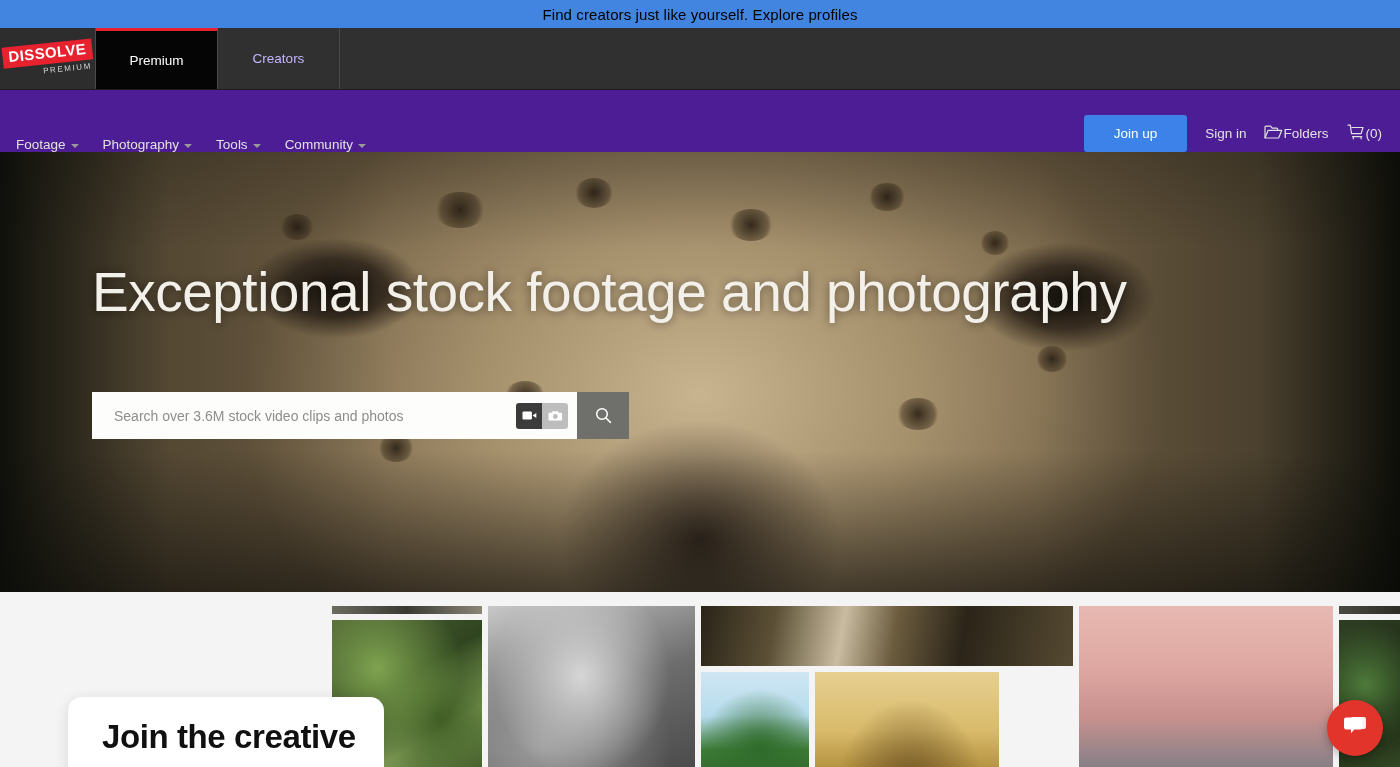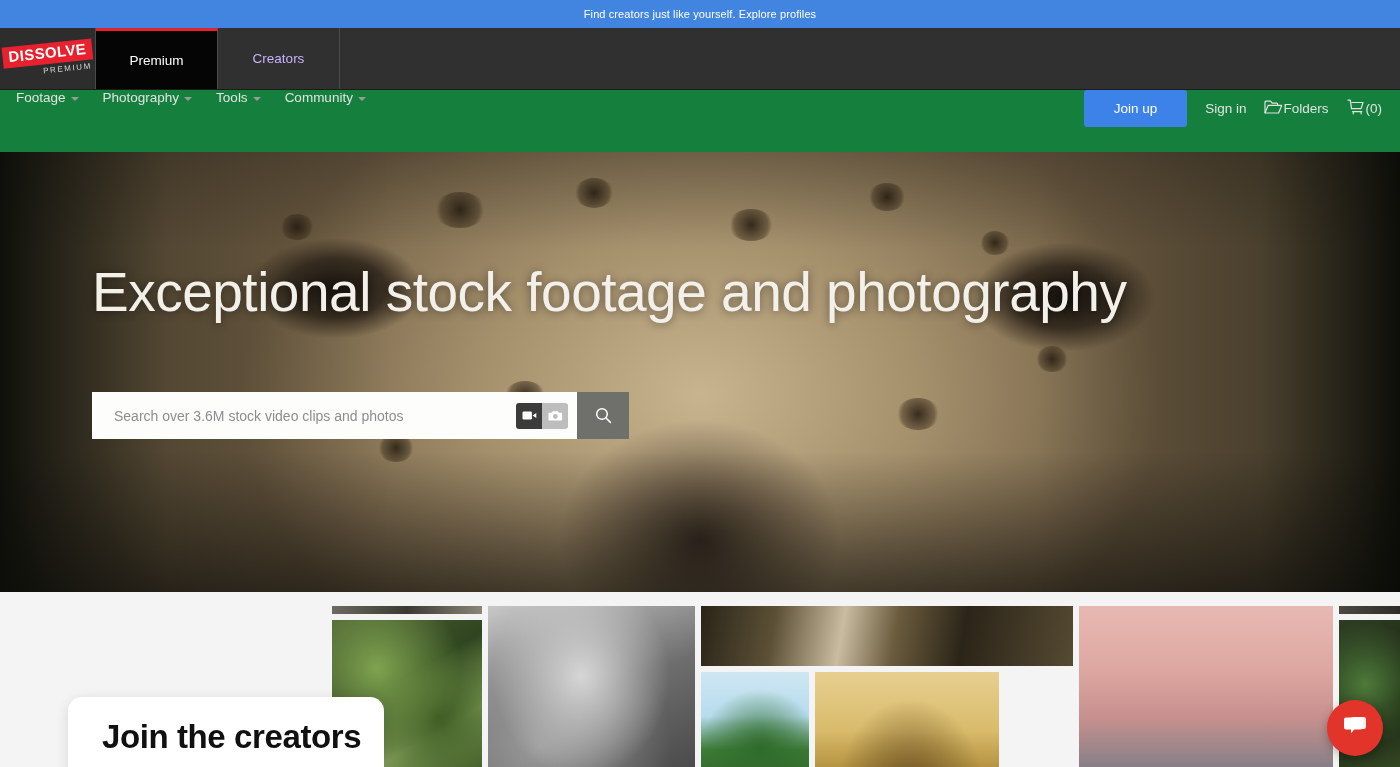--- a/index.html
+++ b/index.html
@@ -9,21 +9,21 @@
     background:#ffffff;
   }
   #page { position:relative; width:1400px; height:767px; overflow:hidden; }
 
   
   .promo-bar {
     height:28px; background:#4285e0;
     display:flex; align-items:center; justify-content:center;
   }
   .promo-link {
-    color:#ffffff; font-size:11px; letter-spacing:.1px;
+    color:#000000; font-size:15px; letter-spacing:.1px;
     text-decoration:none; cursor:pointer;
   }
 
   
   .brand-row {
     height:62px; background:#303030; display:flex; align-items:stretch;
     border-bottom:1px solid #1c1c1c;
   }
   .logo-cell {
     width:96px; display:flex; align-items:center; justify-content:center;
@@ -47,22 +47,22 @@
     border-right:1px solid #4a4a4a; position:relative;
   }
   .tab.active {
     background:#050505; color:#ffffff;
     border-top:3px solid #e8212e;
   }
   .tab-spacer { flex:1; }
 
   
   .nav-row {
-    height:62px; background:#15803d;
-    display:flex; align-items:flex-start; padding:0 18px 0 16px;
+    height:62px; background:#4c1d95;
+    display:flex; align-items:flex-end; padding:0 18px 0 16px;
   }
   .nav-left { display:flex; align-items:center; gap:24px; }
   .nav-item {
     display:flex; align-items:center; gap:5px;
     color:#e2e2e2; font-size:13.5px; cursor:pointer;
   }
   .caret {
     width:0;height:0;border-left:4px solid transparent;
     border-right:4px solid transparent;border-top:4px solid #9a9a9a;
     margin-top:2px;
@@ -327,21 +327,21 @@
         <div class="gimg" style="width:66px;height:8px;background:linear-gradient(90deg,#4a4a42,#2b2b24);"></div>
         <div class="gimg" style="width:66px;height:160px;background:
              radial-gradient(circle at 40% 40%, #4e7a3a, rgba(78,122,58,0) 60%),
              linear-gradient(160deg,#2e3d23 0%,#16200f 55%,#3a5128 100%);"></div>
       </div>
 
     </div>
   </div>
 
   <div class="join-card">
-    <div class="join-title">Join the creators</div>
+    <div class="join-title">Join the creative</div>
     <div class="join-title">community</div>
   </div>
 
   <div class="chat-btn">
     <span>
       <svg width="28" height="26" viewBox="0 0 28 26" fill="none">
         <rect x="10" y="4" width="15" height="12" rx="2.2" fill="#ffffff" opacity="0.92"></rect>
         <path d="M5.2 4.4h14.2a2.2 2.2 0 0 1 2.2 2.2v7.6a2.2 2.2 0 0 1-2.2 2.2h-6.1l-3.3 3.8v-3.8H5.2A2.2 2.2 0 0 1 3 14.2V6.6a2.2 2.2 0 0 1 2.2-2.2z" fill="#ffffff"></path>
       </svg>
     </span>

